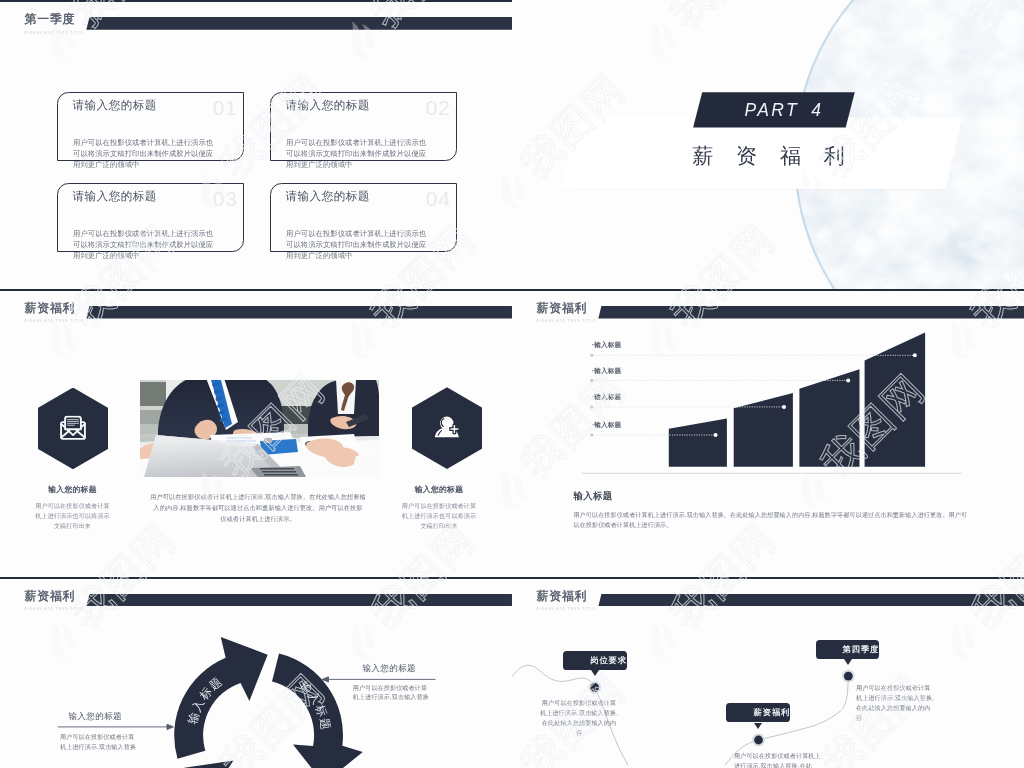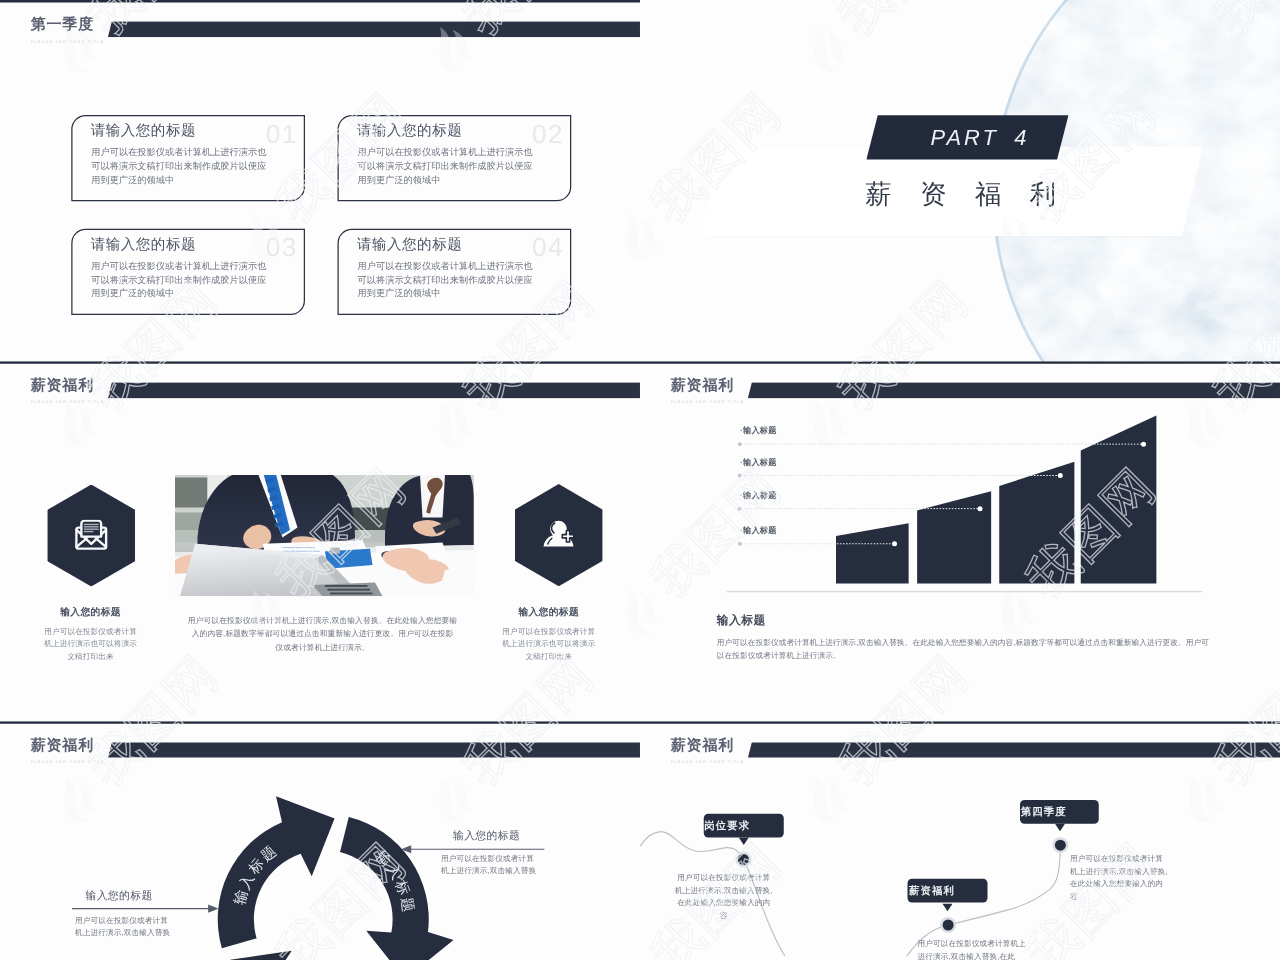--- a/index.html
+++ b/index.html
@@ -20,21 +20,21 @@
   .hdr-bar{position:absolute;left:86.3px;top:17px;height:12.8px;width:425.7px;
            background:#2b3243;
            clip-path:polygon(3.2px 0,100% 0,100% 100%,0 100%)}
   .hdr-topline{position:absolute;left:0;top:0;width:512px;height:2px;background:#252c3d}
 
   
   .card{position:absolute;width:185px;height:67.5px;border:1.2px solid #2b3243;
         border-radius:11.5px 0 11.5px 0;background:transparent}
   .card-title{position:absolute;left:14.5px;top:6px;font-size:11.6px;color:#4b5262;
               font-weight:500;letter-spacing:.45px;white-space:nowrap;line-height:12.5px}
-  .card-body{position:absolute;left:15px;top:23px;width:160px;font-size:7.3px;
+  .card-body{position:absolute;left:15px;top:44px;width:160px;font-size:7.3px;
              color:#6a707d;line-height:11.3px;letter-spacing:.08px;white-space:pre-line}
   .card-num{position:absolute;right:5px;top:3px;font-size:21px;color:#e8e9eb;
             font-weight:400;letter-spacing:1px;line-height:23px}
 
   
   .globe{position:absolute;left:281.8px;top:-86.3px;width:486px;height:486px;
          overflow:visible;opacity:1}
   .white-band{position:absolute;left:47.9px;top:117.4px;width:402.3px;height:71.8px;background:#fff;
               clip-path:polygon(16.7px 0,100% 0,calc(100% - 16.7px) 100%,0 100%);
               filter:drop-shadow(0 2px 6px rgba(90,100,120,.16))}
@@ -72,21 +72,21 @@
   .cyc{position:absolute;left:0;top:0;width:512px;height:290px}
   .co-title{position:absolute;font-size:8.6px;color:#4e5564;font-weight:500;
             white-space:nowrap;line-height:10px;letter-spacing:.35px}
   .co-body{position:absolute;font-size:6.1px;color:#6f7581;line-height:9.8px;
            letter-spacing:.1px;white-space:pre-line}
 
   
   .tl{position:absolute;left:0;top:0;width:512px;height:188px}
   .bubble{position:absolute;height:18.9px;background:#252d3e;border-radius:3.6px;
           color:#eef0f4;font-size:8.3px;font-weight:700;letter-spacing:.9px;
-          text-align:left;line-height:19.4px;white-space:nowrap;text-indent:.9px}
+          text-align:right;line-height:19.4px;white-space:nowrap;text-indent:.9px}
   .bubble:after{content:"";position:absolute;left:50%;bottom:-6.6px;margin-left:-4.0px;
                 width:0;height:0;border-left:4.0px solid transparent;
                 border-right:4.0px solid transparent;border-top:6.7px solid #252d3e}
   .tl-body{position:absolute;font-size:6.1px;color:#6f7581;line-height:9.9px;
            letter-spacing:.1px;white-space:pre-line;text-align:center}
 
   
   .wm{position:absolute;left:-120px;top:-120px;width:1280px;height:1020px;
       pointer-events:none;z-index:30;opacity:1}
   .wmtile{position:absolute;transform:rotate(-45deg);transform-origin:0 0;

